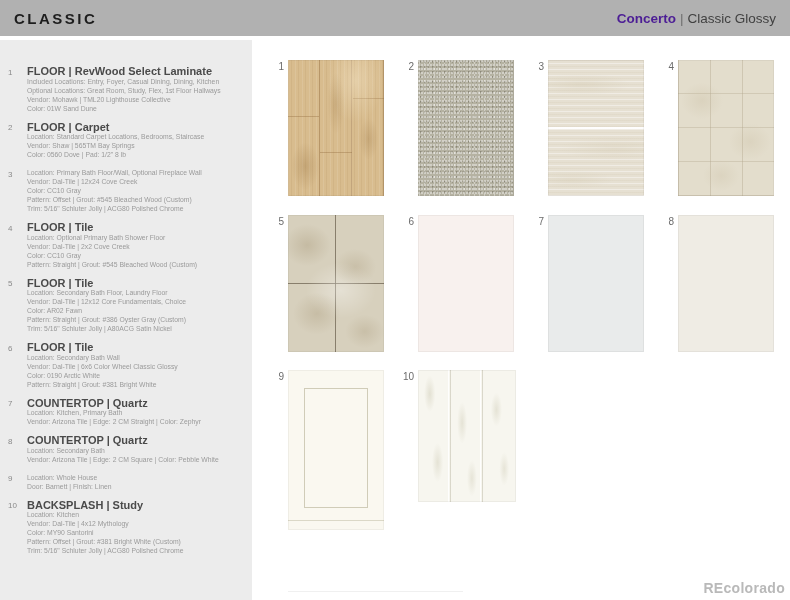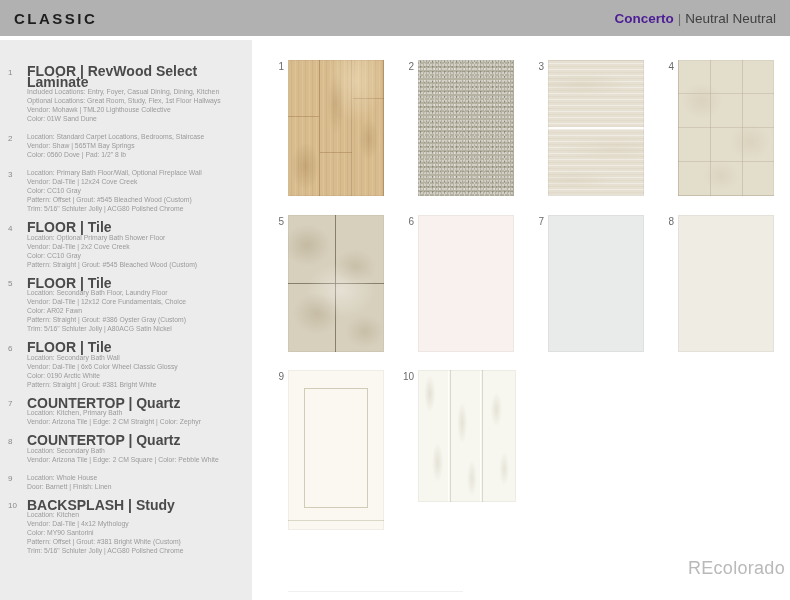--- a/index.html
+++ b/index.html
@@ -13,21 +13,21 @@
   .collection{font-size:13.5px;color:#414141;}
   .collection .strong{font-weight:bold;color:#4c1d95;}
   .collection .sep{color:#6e6e6e;padding:0 4px;font-weight:normal;}
 
   
   .sidebar{position:absolute;left:0;top:40px;width:252px;height:560px;background:#ececec;
     box-sizing:border-box;padding:26px 4px 0 8px;}
   .spec{display:flex;margin-bottom:9px;}
   .spec .num{flex:0 0 19px;font-size:8px;color:#8a8a8a;padding-top:1.5px;}
   .spec .body{flex:1;min-width:0;}
-  .spec .heading{font-size:14px;line-height:10.5px;font-weight:bold;color:#4a4a4a;}
+  .spec .heading{font-size:11px;line-height:10.5px;font-weight:bold;color:#4a4a4a;}
   .spec .detail{font-size:6.8px;line-height:9px;color:#9a9a9a;white-space:nowrap;}
 
   
   .board{position:absolute;left:252px;top:40px;width:538px;height:560px;background:#fff;}
   .swatch{position:absolute;box-shadow:inset 0 0 0 1px rgba(0,0,0,.045);}
   .snum{position:absolute;right:100%;margin-right:4px;top:1px;font-size:10px;color:#6b6b6b;}
   
   .s1{left:36px;top:20px;width:96px;height:136px;}
   .s2{left:166px;top:20px;width:96px;height:136px;}
   .s3{left:296px;top:20px;width:96px;height:136px;}
@@ -111,50 +111,51 @@
       linear-gradient(rgba(255,255,255,.9), rgba(255,255,255,.9)),
       linear-gradient(rgba(255,255,255,.9), rgba(255,255,255,.9)),
       linear-gradient(rgba(198,195,178,.6), rgba(198,195,178,.6)),
       linear-gradient(rgba(198,195,178,.6), rgba(198,195,178,.6));
     background-size:auto,auto,auto,auto,auto,auto,1px 100%,1px 100%,1px 100%,1px 100%;
     background-position:0 0,0 0,0 0,0 0,0 0,0 0,31% 0,64% 0,33% 0,66% 0;
     background-repeat:no-repeat;
   }
 
   .faint-line{position:absolute;left:36px;top:551px;width:175px;height:1px;background:rgba(0,0,0,.06);}
-  .watermark{position:absolute;right:5px;bottom:21px;font-size:18px;color:#b9b9b9;letter-spacing:.3px;}
+  .watermark{position:absolute;right:5px;bottom:4px;font-size:14px;color:#b9b9b9;letter-spacing:.3px;font-weight:bold;}
 </style>
 </head>
 <body>
 
 <div class="page">
 
   <header class="header" style="background-color: rgb(177, 177, 177);">
     <div class="brand">CLASSIC</div>
     <div class="collection">
-      <span class="strong">Concerto</span><span class="sep">|</span><span>Neutral Neutral</span>
+      <span class="strong">Concerto</span><span class="sep">|</span><span>Classic Glossy</span>
     </div>
   </header>
 
   <aside class="sidebar" style="background-color: rgb(236, 236, 236);">
 
     <div class="spec">
       <div class="num">1</div>
       <div class="body">
         <div class="heading">FLOOR | RevWood Select Laminate</div>
         <div class="detail">Included Locations: Entry, Foyer, Casual Dining, Dining, Kitchen</div>
         <div class="detail">Optional Locations: Great Room, Study, Flex, 1st Floor Hallways</div>
         <div class="detail">Vendor: Mohawk | TML20 Lighthouse Collective</div>
         <div class="detail">Color: 01W Sand Dune</div>
       </div>
     </div>
 
     <div class="spec">
       <div class="num">2</div>
       <div class="body">
+        <div class="heading">FLOOR | Carpet</div>
         <div class="detail">Location: Standard Carpet Locations, Bedrooms, Staircase</div>
         <div class="detail">Vendor: Shaw | 565TM Bay Springs</div>
         <div class="detail">Color: 0560 Dove | Pad: 1/2" 8 lb</div>
       </div>
     </div>
 
     <div class="spec">
       <div class="num">3</div>
       <div class="body">
         <div class="detail">Location: Primary Bath Floor/Wall, Optional Fireplace Wall</div>

